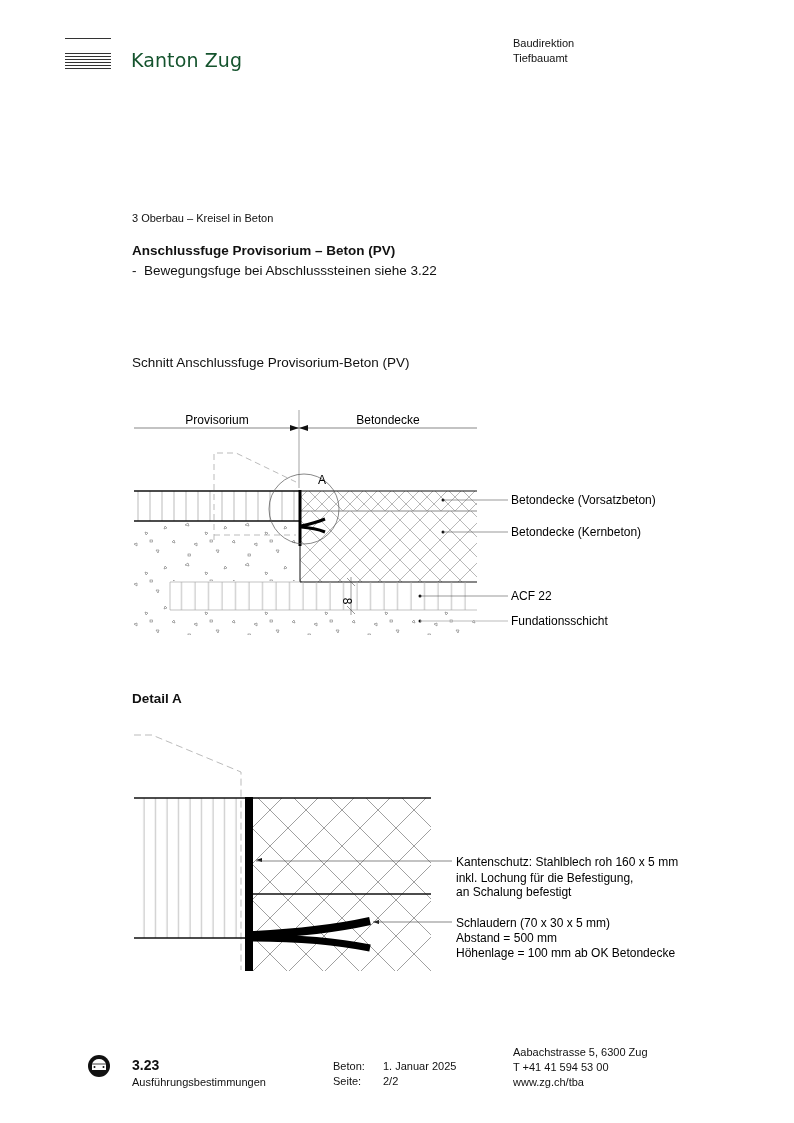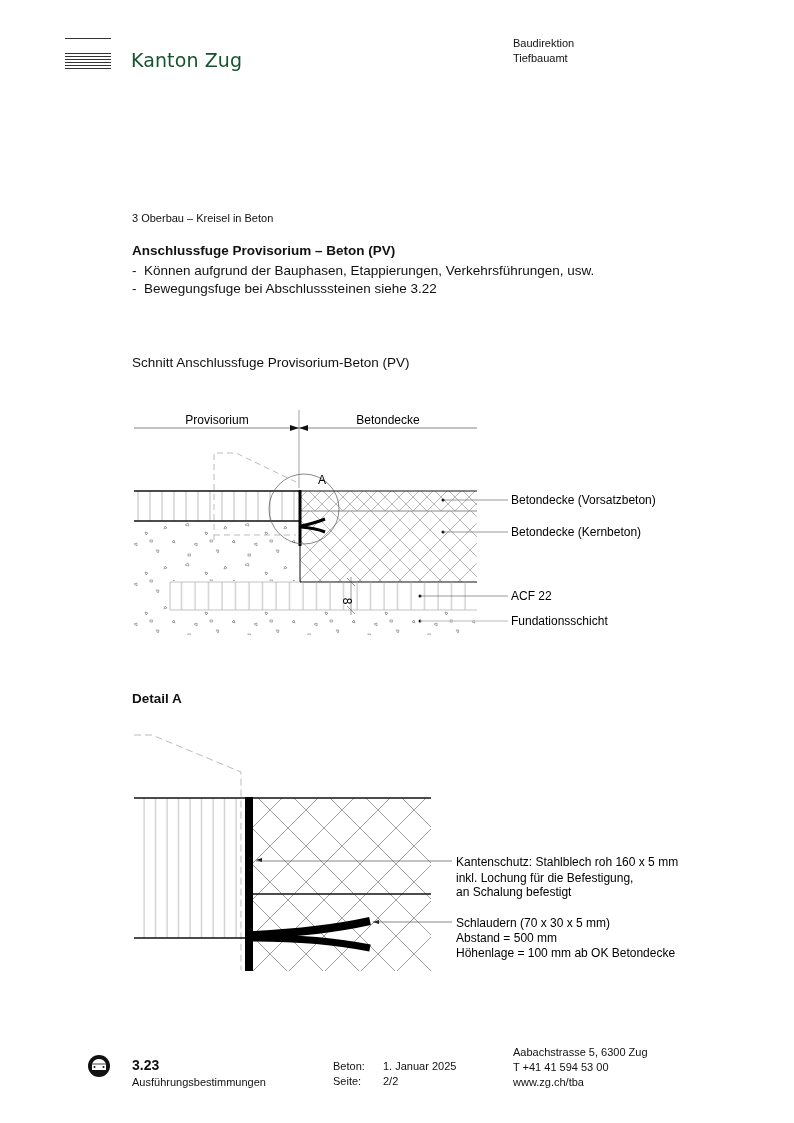--- a/index.html
+++ b/index.html
@@ -37,21 +37,20 @@
 <div class="abs brand">Kanton Zug</div>
 <div class="abs dept">
   <div>Baudirektion</div>
   <div>Tiefbauamt</div>
 </div>
 
 <div class="abs chapter">3 Oberbau – Kreisel in Beton</div>
 
 <div class="abs sec-title">Anschlussfuge Provisorium – Beton (PV)</div>
 <div class="abs bullets">
-  <div style="white-space:pre">-  Können aufgrund der Bauphasen, Etappierungen, Verkehrsführungen, usw.</div>
   <div style="white-space:pre">-  Bewegungsfuge bei Abschlusssteinen siehe 3.22</div>
 </div>
 
 <div class="abs sub-title">Schnitt Anschlussfuge Provisorium-Beton (PV)</div>
 
 <svg class="abs" style="left:0;top:0" width="794" height="1123">
   <defs>
     <pattern id="xh" width="20" height="20" patternUnits="userSpaceOnUse">
       <path d="M0,0 L20,20 M20,0 L0,20" stroke="#999" stroke-width="0.7"></path>
     </pattern>

